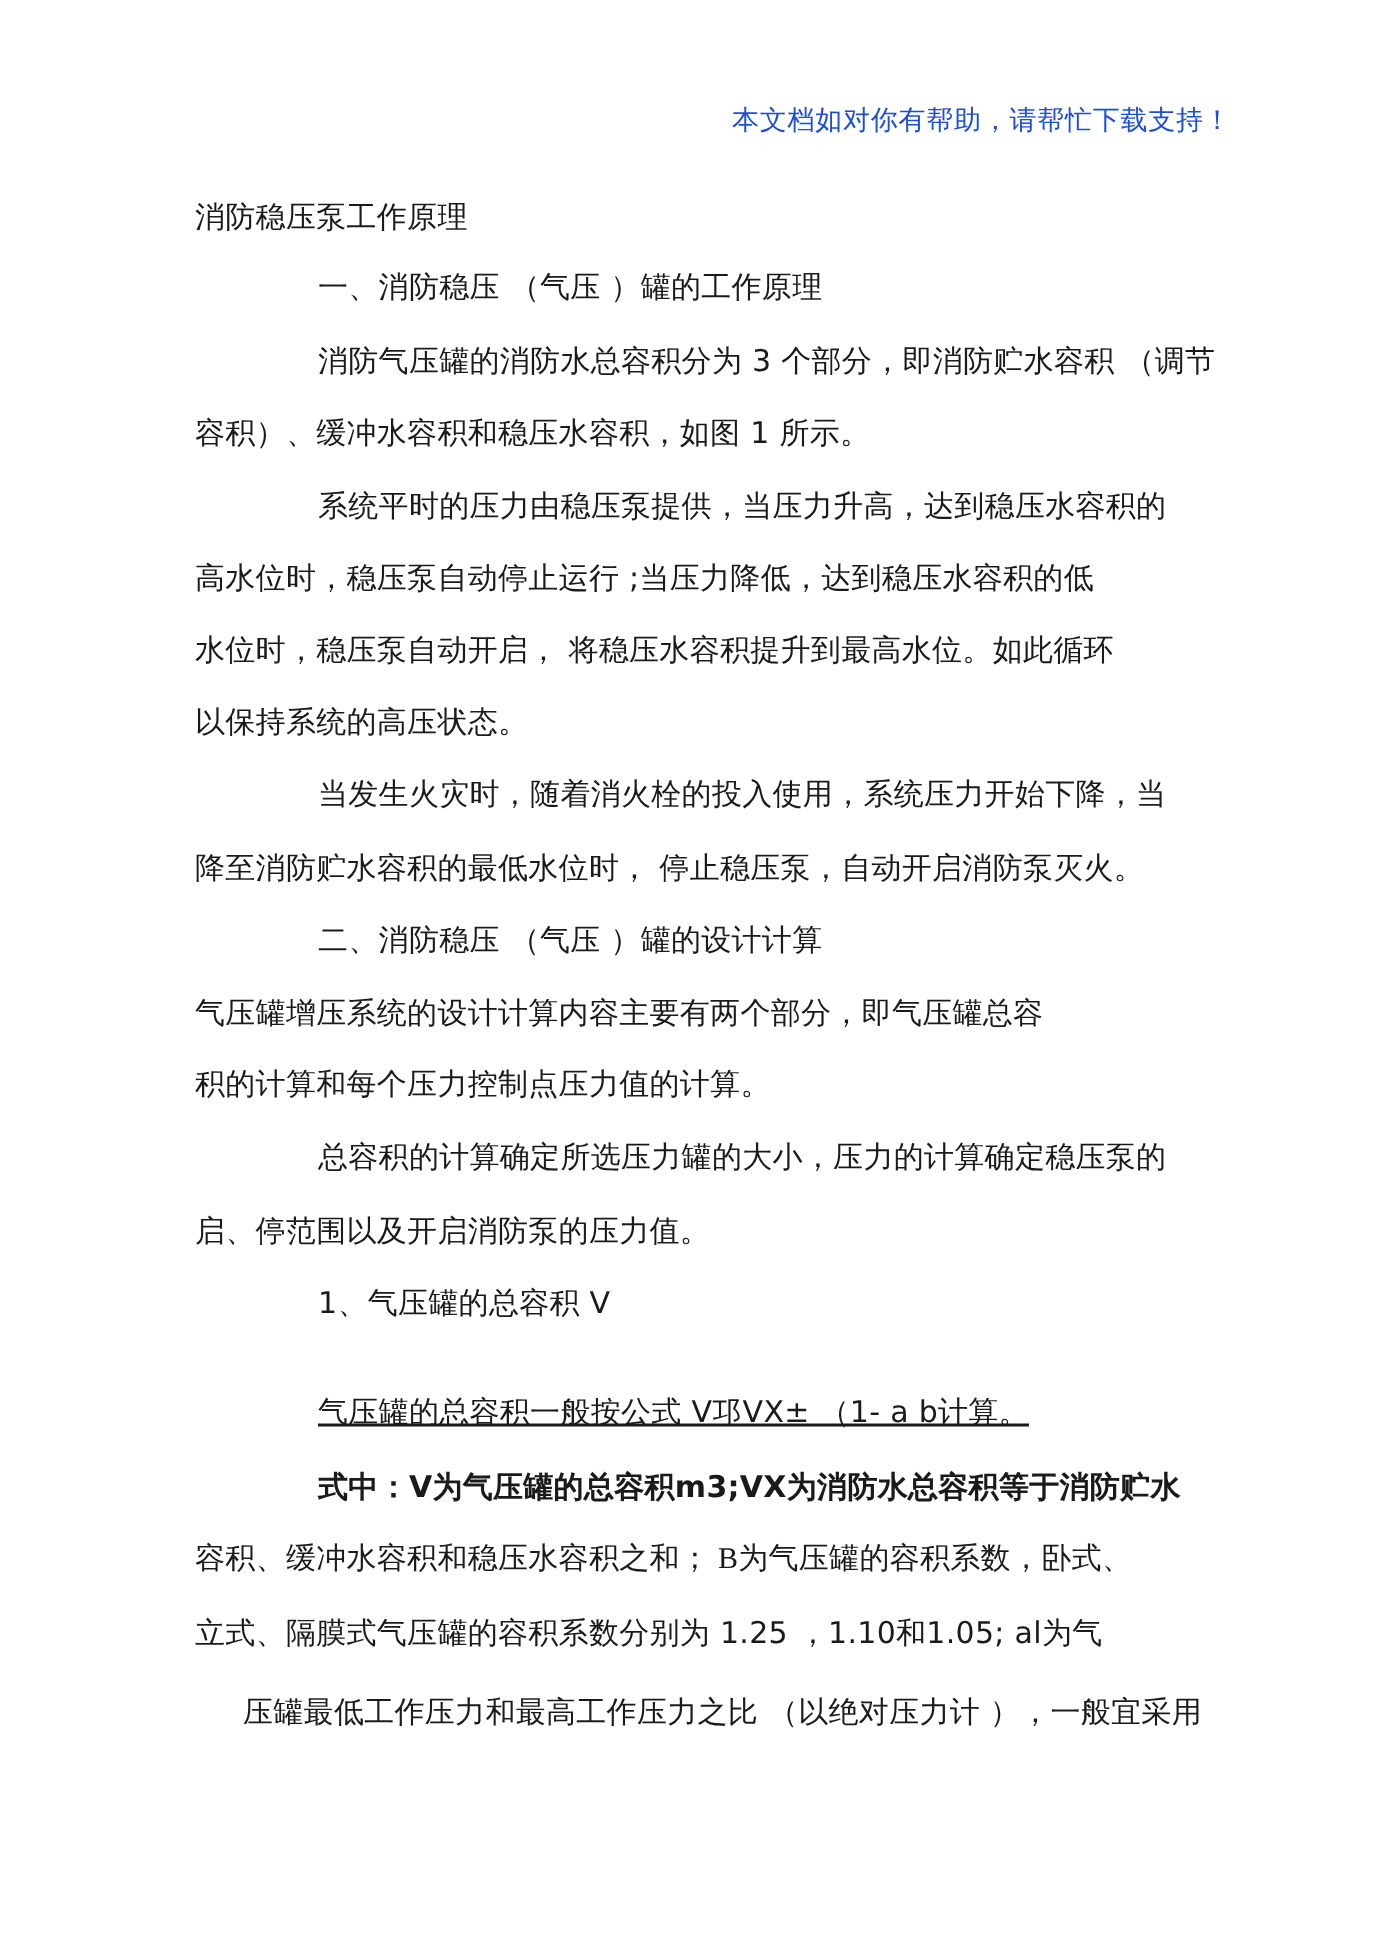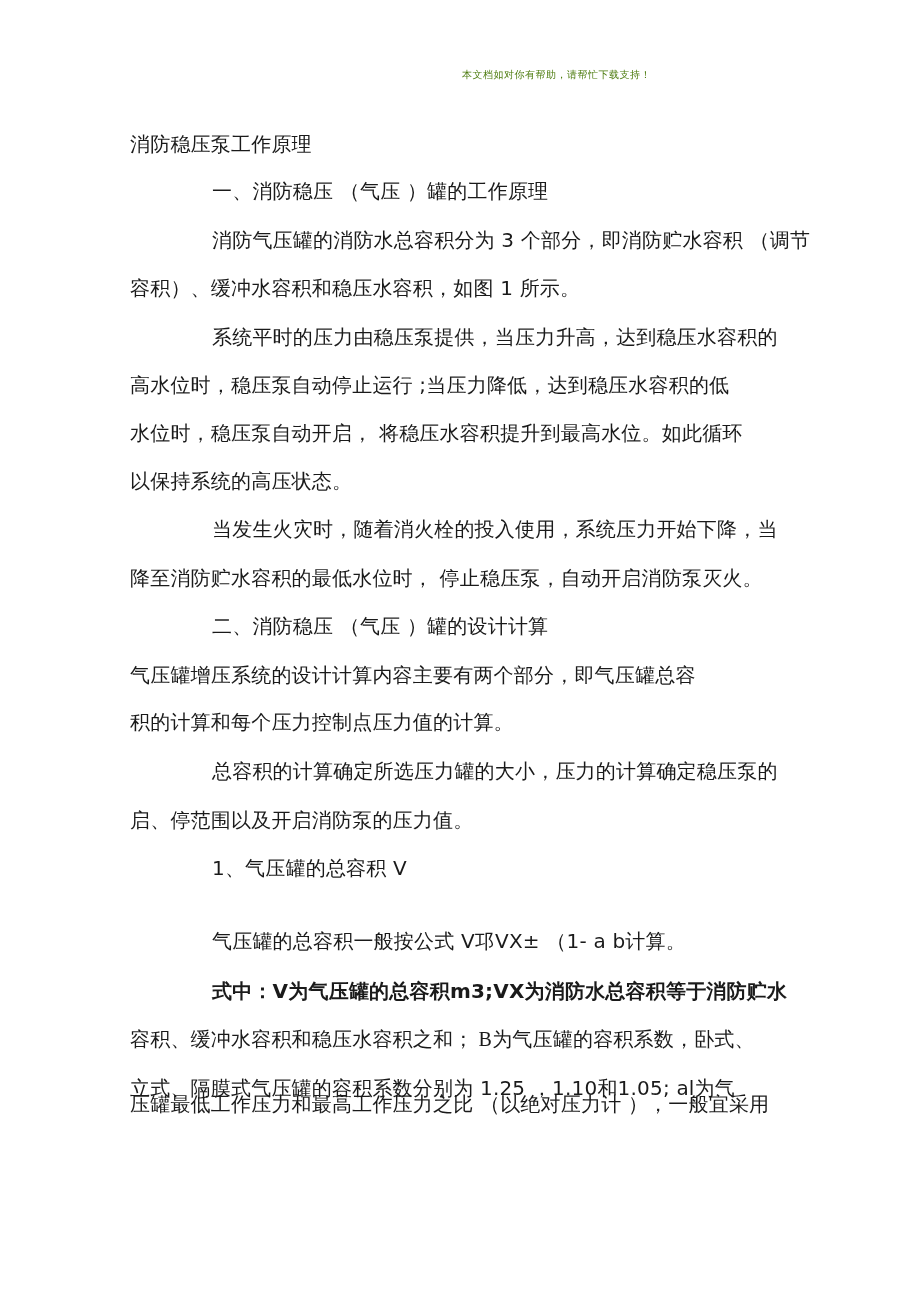--- a/index.html
+++ b/index.html
@@ -1,18 +1,18 @@
 <!DOCTYPE html>
 <html><head>
 <meta charset="utf-8">
 <style>
   html, body { margin: 0; padding: 0; background: #ffffff; }
   body { width: 920px; height: 1303px; position: relative; overflow: hidden;
          font-family: "DejaVu Sans", "Liberation Sans", sans-serif; color: #1a1a1a; }
-  .header-note { position: absolute; top: 68px; left: 462px; font-size: 10px; color: #4d7c0f; white-space: nowrap; letter-spacing: 0.5px; }
+  .header-note { position: absolute; top: 68px; left: 488px; font-size: 18px; color: #1d4ed8; white-space: nowrap; letter-spacing: 0.5px; }
   .line { position: absolute; left: 130px; font-size: 20px; white-space: nowrap; line-height: 26px; letter-spacing: 0.2px; }
   .indent { left: 168px; margin-left: 44px; }
 </style>
 </head>
 <body>
 
 <div class="header-note">本文档如对你有帮助，请帮忙下载支持！</div>
 
 <div class="line" style="top:131px;">消防稳压泵工作原理</div>
 
@@ -24,17 +24,17 @@
 <div class="line" style="top:420px;">水位时，稳压泵自动开启，  将稳压水容积提升到最高水位。如此循环</div>
 <div class="line" style="top:468px;">以保持系统的高压状态。</div>
 <div class="line indent" style="top:516px;">当发生火灾时，随着消火栓的投入使用，系统压力开始下降，当</div>
 <div class="line" style="top:565px;">降至消防贮水容积的最低水位时，  停止稳压泵，自动开启消防泵灭火。</div>
 <div class="line indent" style="top:613px;">二、消防稳压 （气压 ）罐的设计计算</div>
 <div class="line" style="top:662px;">气压罐增压系统的设计计算内容主要有两个部分，即气压罐总容</div>
 <div class="line" style="top:709px;">积的计算和每个压力控制点压力值的计算。</div>
 <div class="line indent" style="top:758px;">总容积的计算确定所选压力罐的大小，压力的计算确定稳压泵的</div>
 <div class="line" style="top:807px;">启、停范围以及开启消防泵的压力值。</div>
 <div class="line indent" style="top:855px;">1、气压罐的总容积  V</div>
-<div class="line indent" style="top:928px;">气压罐的总容积一般按公式  V邛VX± （1- a b计算。</div>
+<div class="line indent" style="top:928px;text-decoration:underline;">气压罐的总容积一般按公式  V邛VX± （1- a b计算。</div>
 <div class="line indent" style="top:978px;font-weight:bold;">式中：V为气压罐的总容积m3;VX为消防水总容积等于消防贮水</div>
 <div class="line" style="top:1026px;font-family:Liberation Serif, serif;">容积、缓冲水容积和稳压水容积之和；  B为气压罐的容积系数，卧式、</div>
 <div class="line" style="top:1075px;">立式、隔膜式气压罐的容积系数分别为       1.25 ，1.10和1.05; al为气</div>
-<div class="line" style="top:1091px;">压罐最低工作压力和最高工作压力之比  （以绝对压力计  ），一般宜采用</div>
+<div class="line" style="top:1128px;margin-left:32px;">压罐最低工作压力和最高工作压力之比  （以绝对压力计  ），一般宜采用</div>
 
 </body></html>

